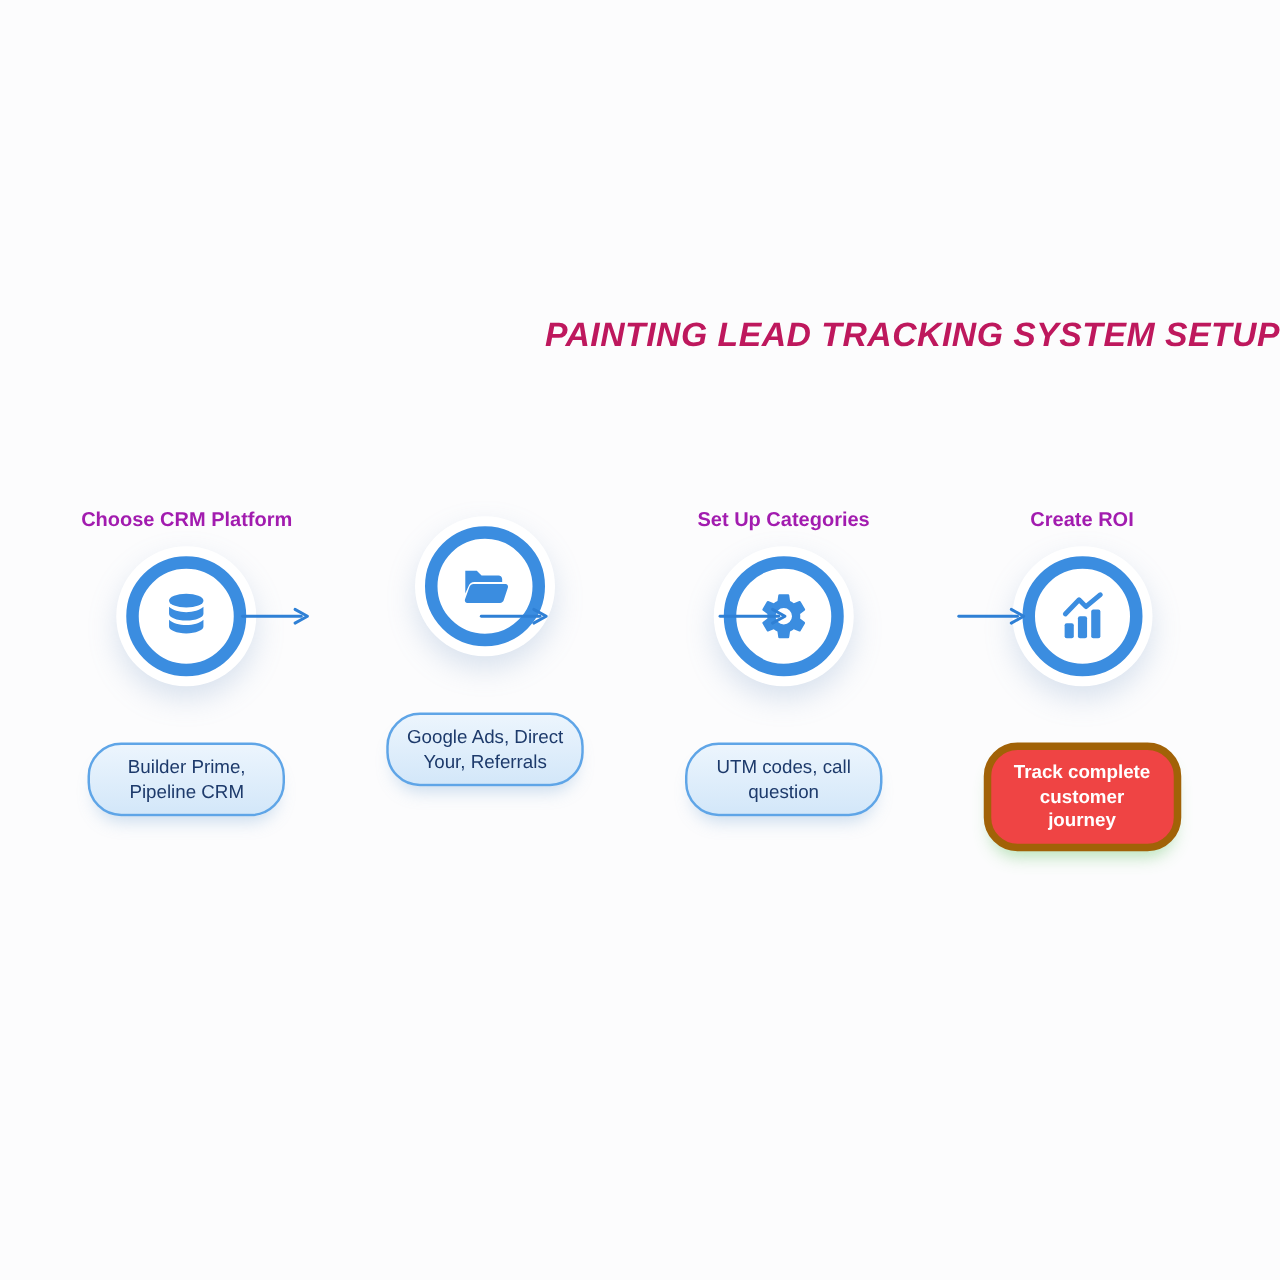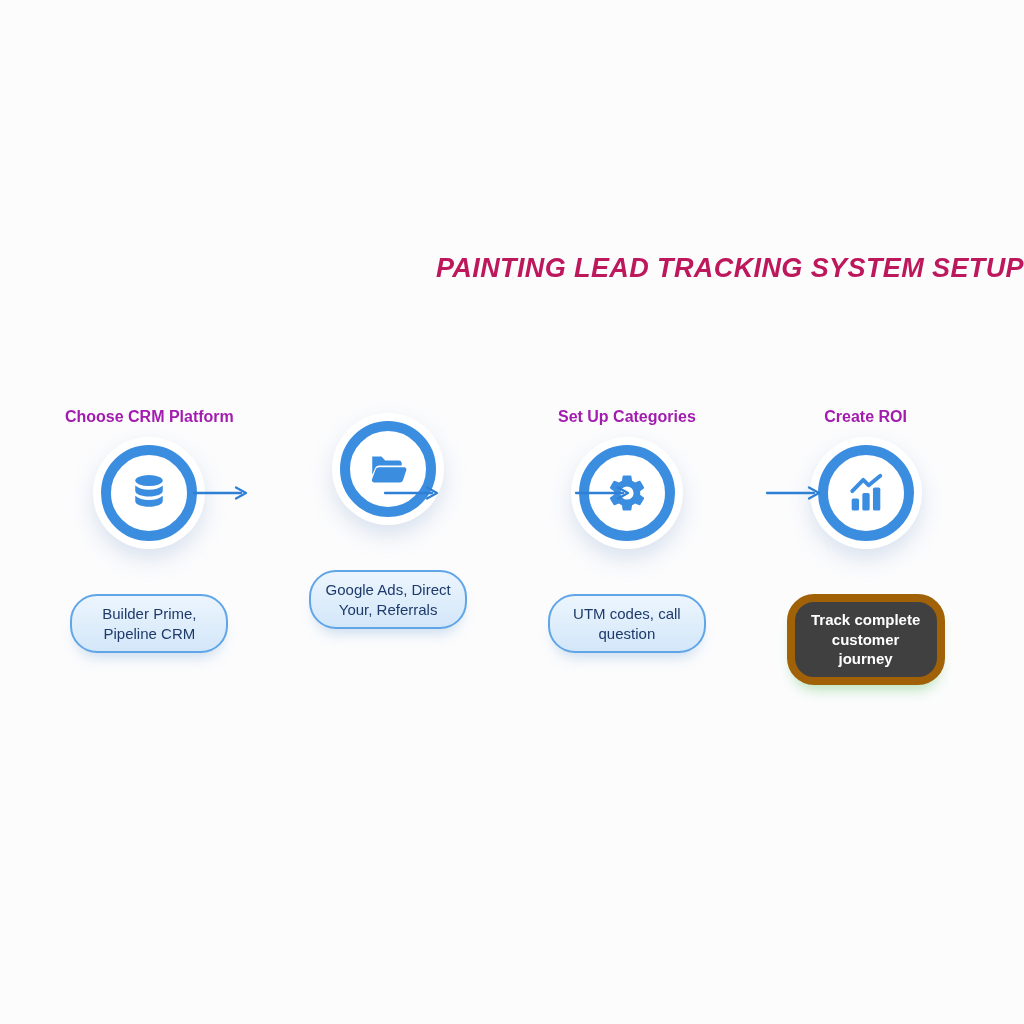--- a/index.html
+++ b/index.html
@@ -82,22 +82,22 @@
     font-weight: 500;
     line-height: 1.3;
     display: flex;
     align-items: center;
     justify-content: center;
     text-align: center;
     padding: 8px 12px;
     box-shadow: 0 10px 14px -6px rgba(110,160,210,0.35);
   }
   .pill.green {
-    background: #404040;
-    border: 8px solid #a16207;
+    background: #ef4444;
+    border: 6px solid #a16207;
     color: #ffffff;
     font-weight: bold;
     box-shadow: 0 10px 14px -6px rgba(90,190,90,0.45);
   }
   .flow-arrow {
     position: absolute;
     top: 79px;
     width: 60px;
     height: 18px;
   }

